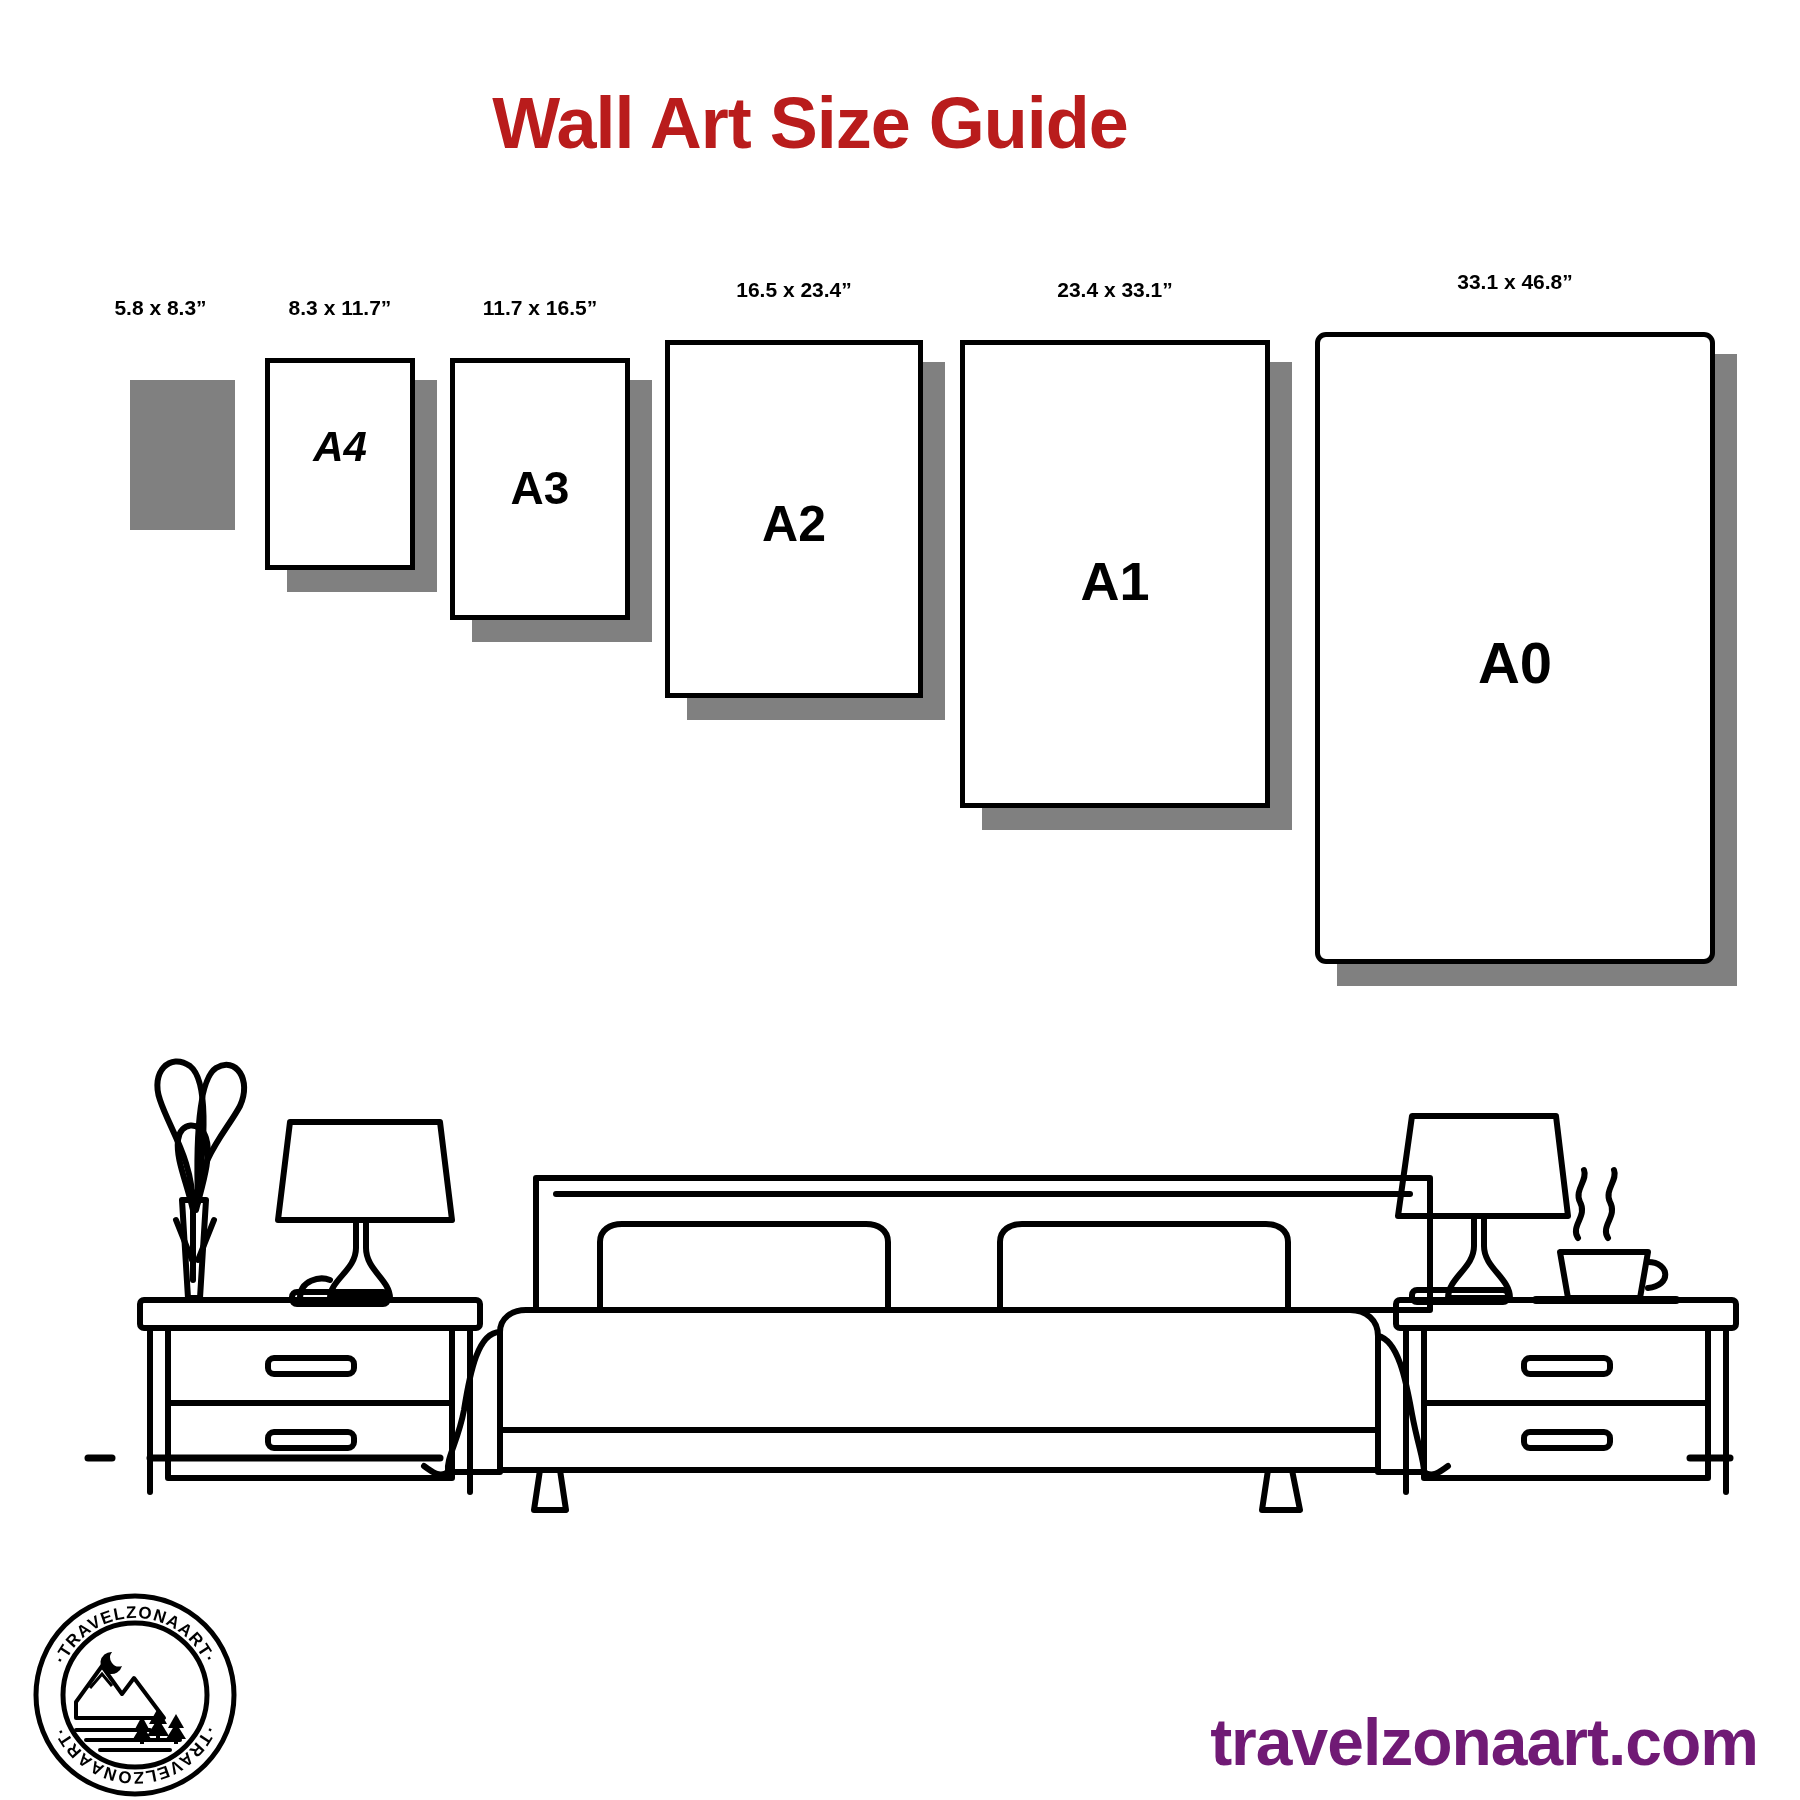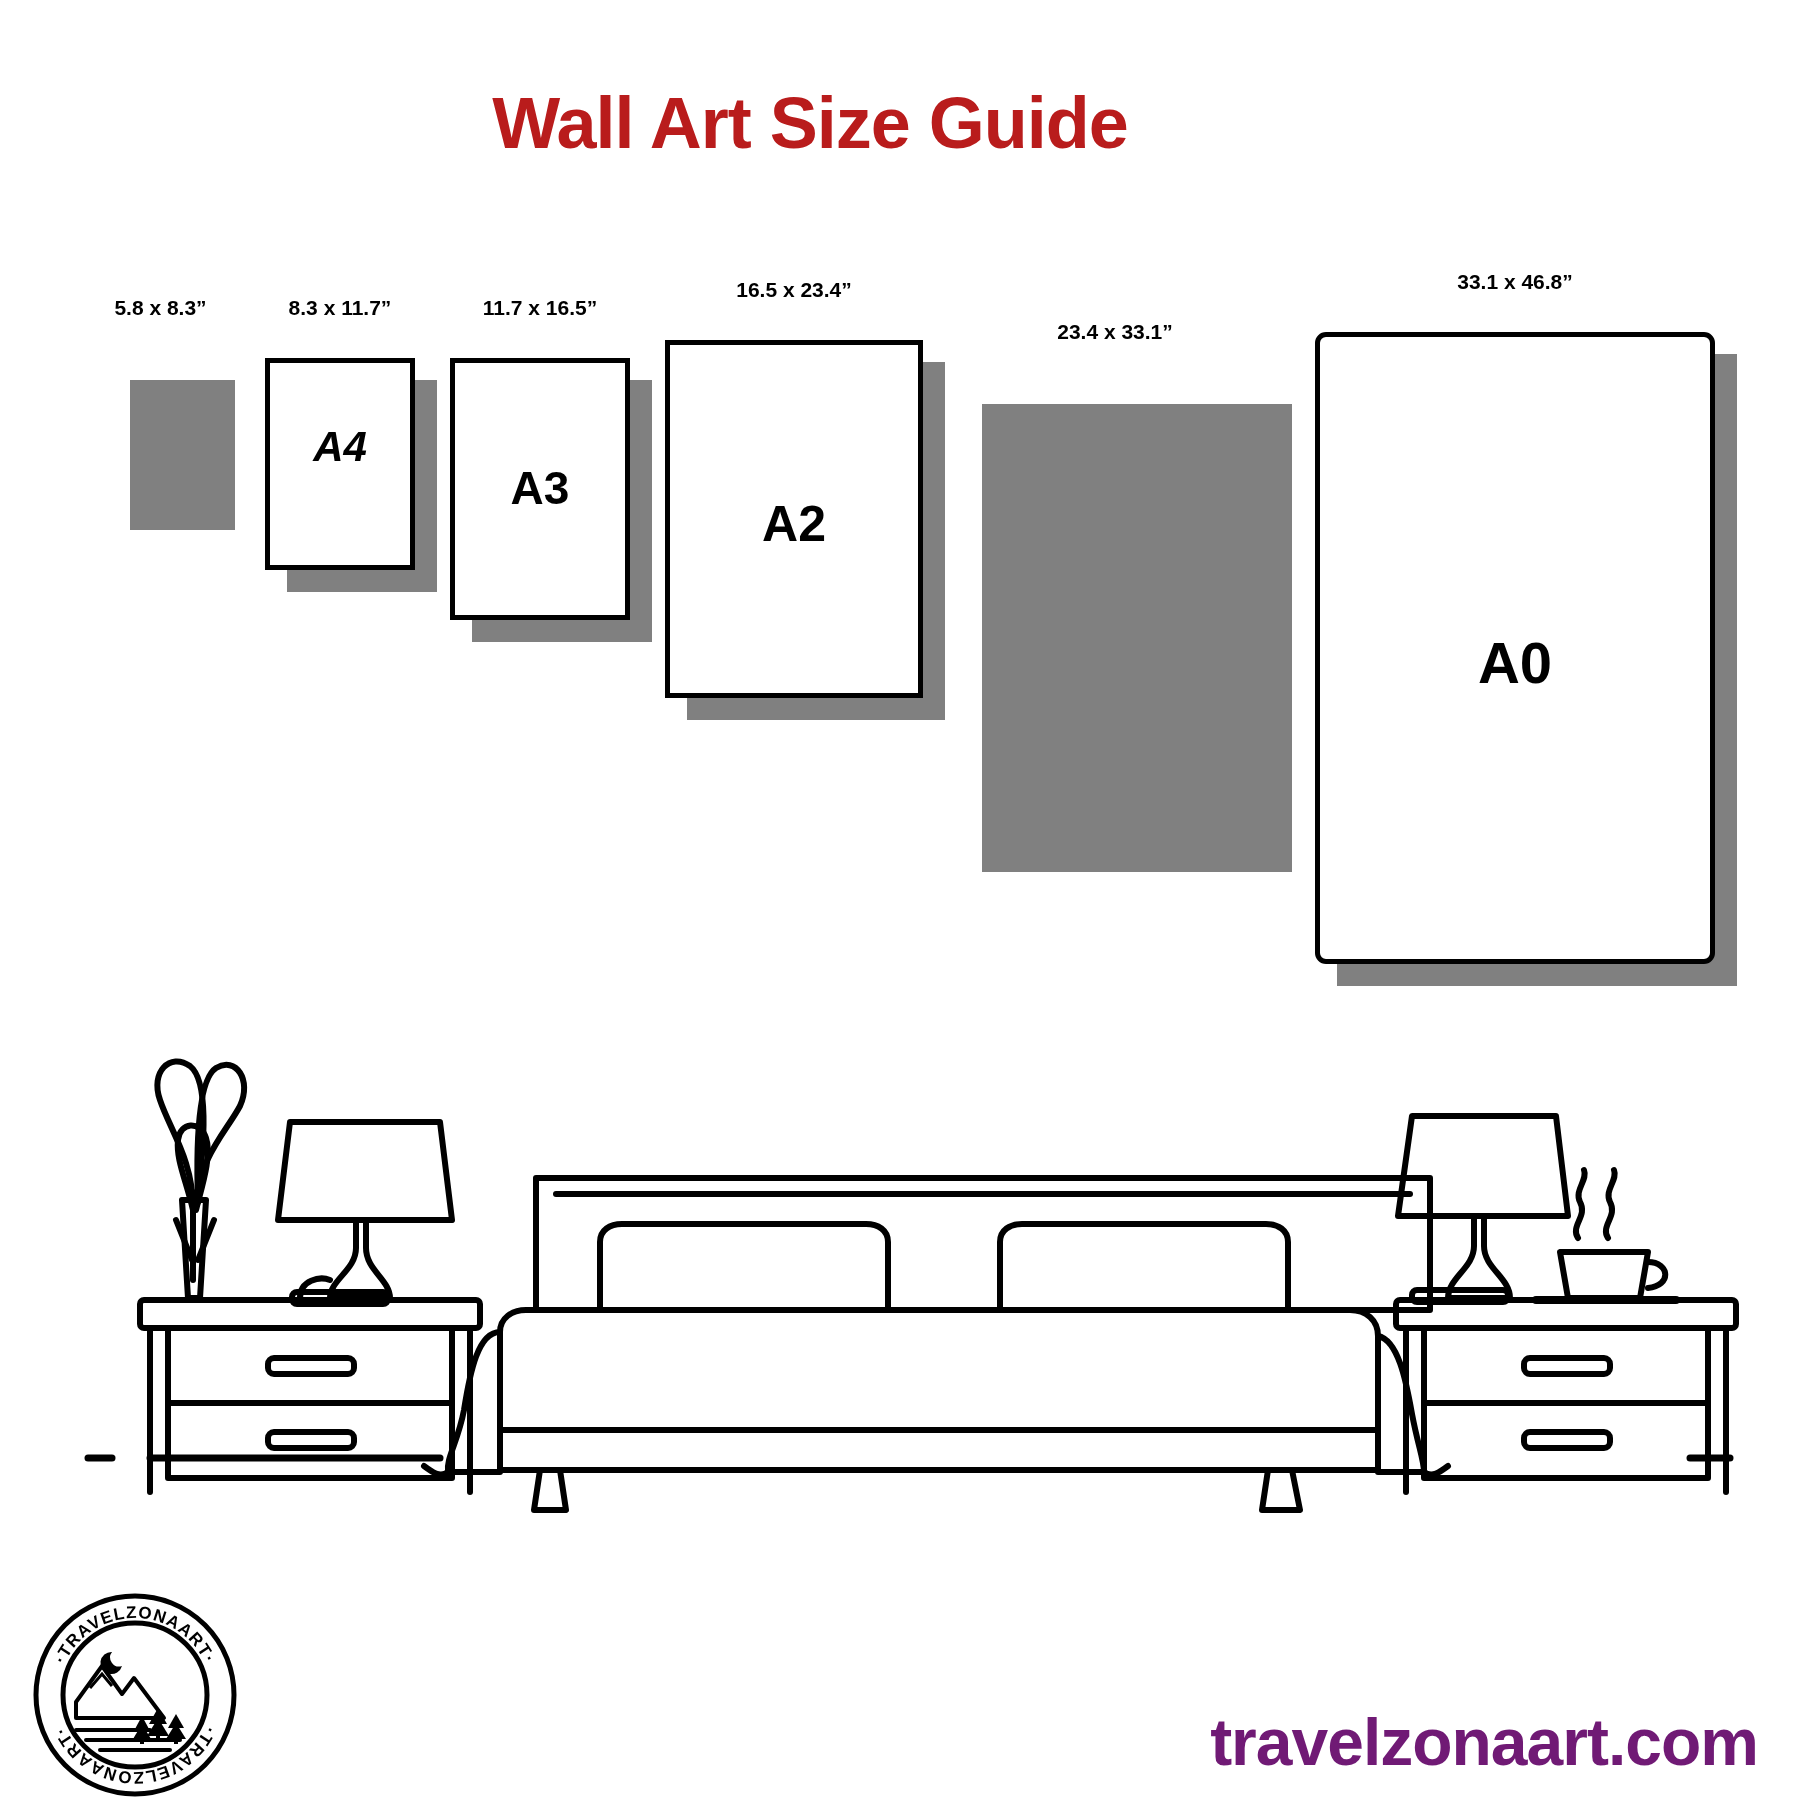--- a/index.html
+++ b/index.html
@@ -120,23 +120,26 @@
         <div class="frame-label" style="top: 98px; font-size: 46px;">A3</div>
       </div>
     </div>
     <div class="frame-group" style="left: 665px; top: 278px; width: 280px; height: 442px;">
       <div class="frame-dim" style="top: 0px; width: 258px;">16.5 x 23.4”</div>
       <div class="frame-shadow" style="left: 22px; top: 84px; width: 258px; height: 358px;"></div>
       <div class="frame-box" style="left: 0px; top: 62px; width: 258px; height: 358px;">
         <div class="frame-label" style="top: 150px; font-size: 50px;">A2</div>
       </div>
     </div>
-    <div class="frame-group" style="left: 960px; top: 278px; width: 332px; height: 552px; margin-top: 42px;">
+    <div class="frame-group" style="left: 960px; top: 278px; width: 332px; height: 552px;">
       <div class="frame-dim" style="top: 0px; width: 310px;">23.4 x 33.1”</div>
       <div class="frame-shadow" style="left: 22px; top: 84px; width: 310px; height: 468px;"></div>
+      <div class="frame-box" style="left: 0px; top: 62px; width: 310px; height: 468px;">
+        <div class="frame-label" style="top: 205px; font-size: 54px;">A1</div>
+      </div>
     </div>
     <div class="frame-group" style="left: 1315px; top: 270px; width: 422px; height: 716px;">
       <div class="frame-dim" style="top: 0px; width: 400px;">33.1 x 46.8”</div>
       <div class="frame-shadow" style="left: 22px; top: 84px; width: 400px; height: 632px;"></div>
       <div class="frame-box" style="left: 0px; top: 62px; width: 400px; height: 632px; border-radius: 11px;">
         <div class="frame-label" style="top: 292px; font-size: 58px;">A0</div>
       </div>
     </div>
   </div>
 

